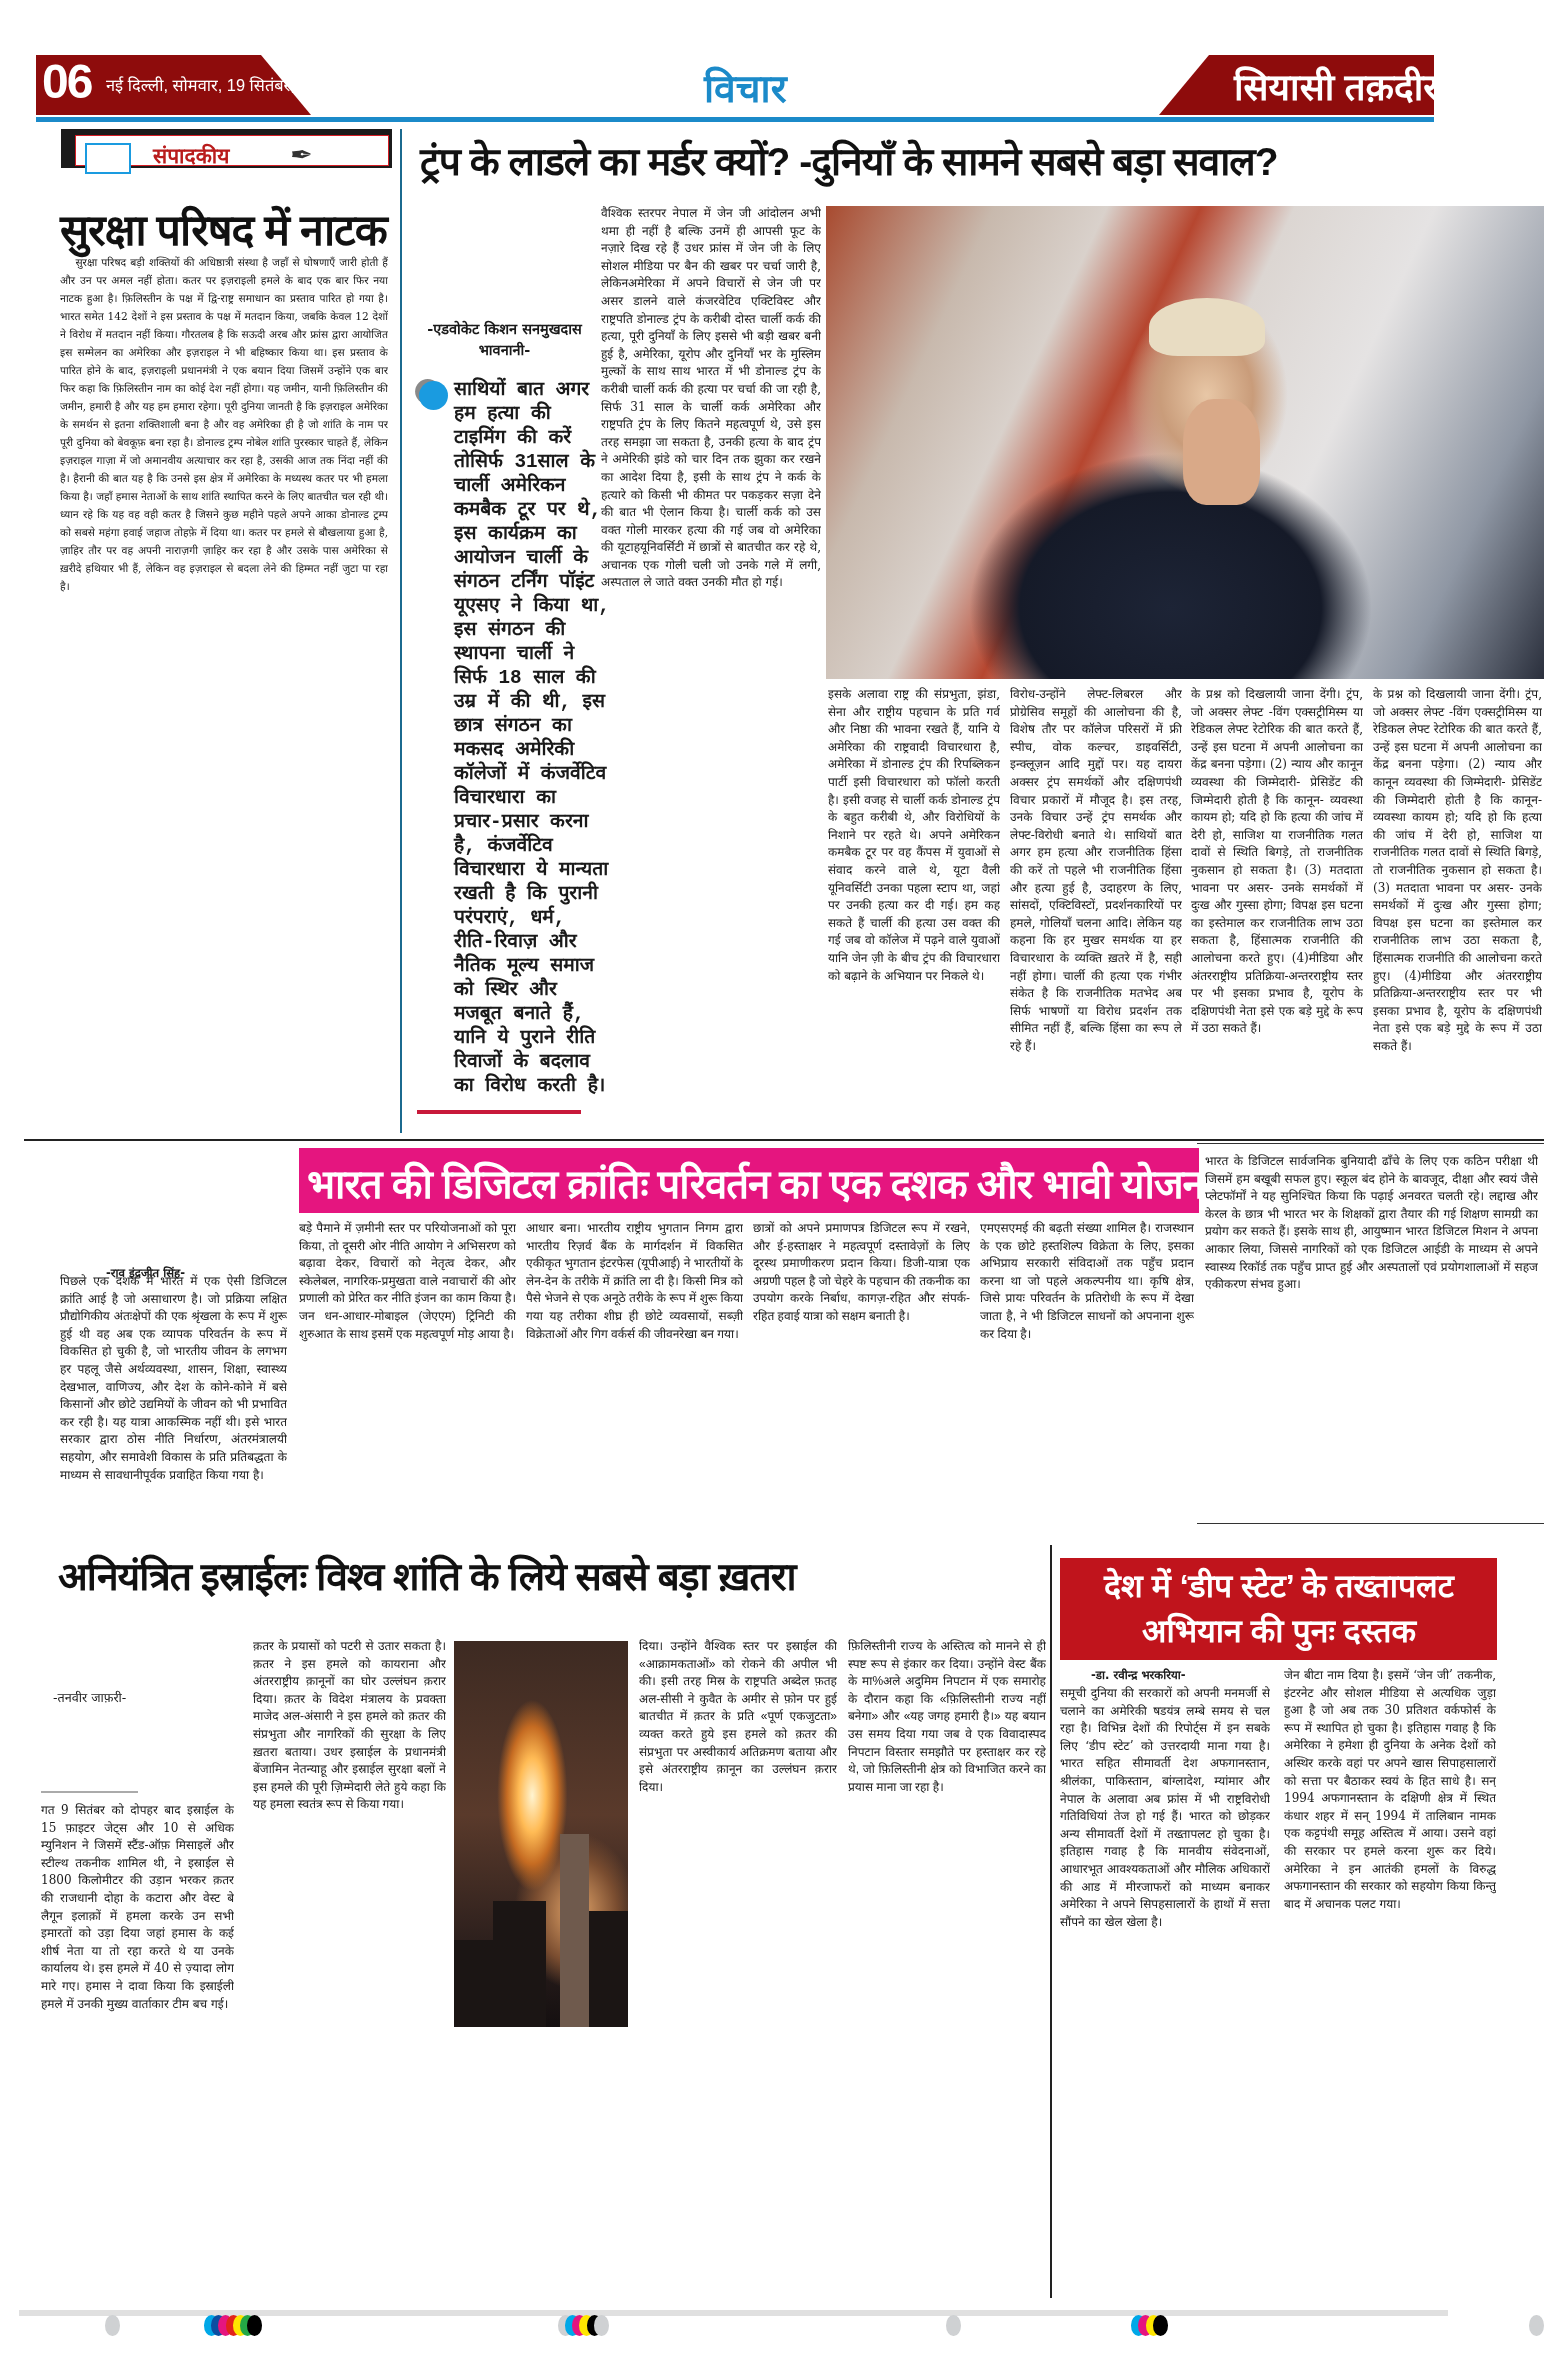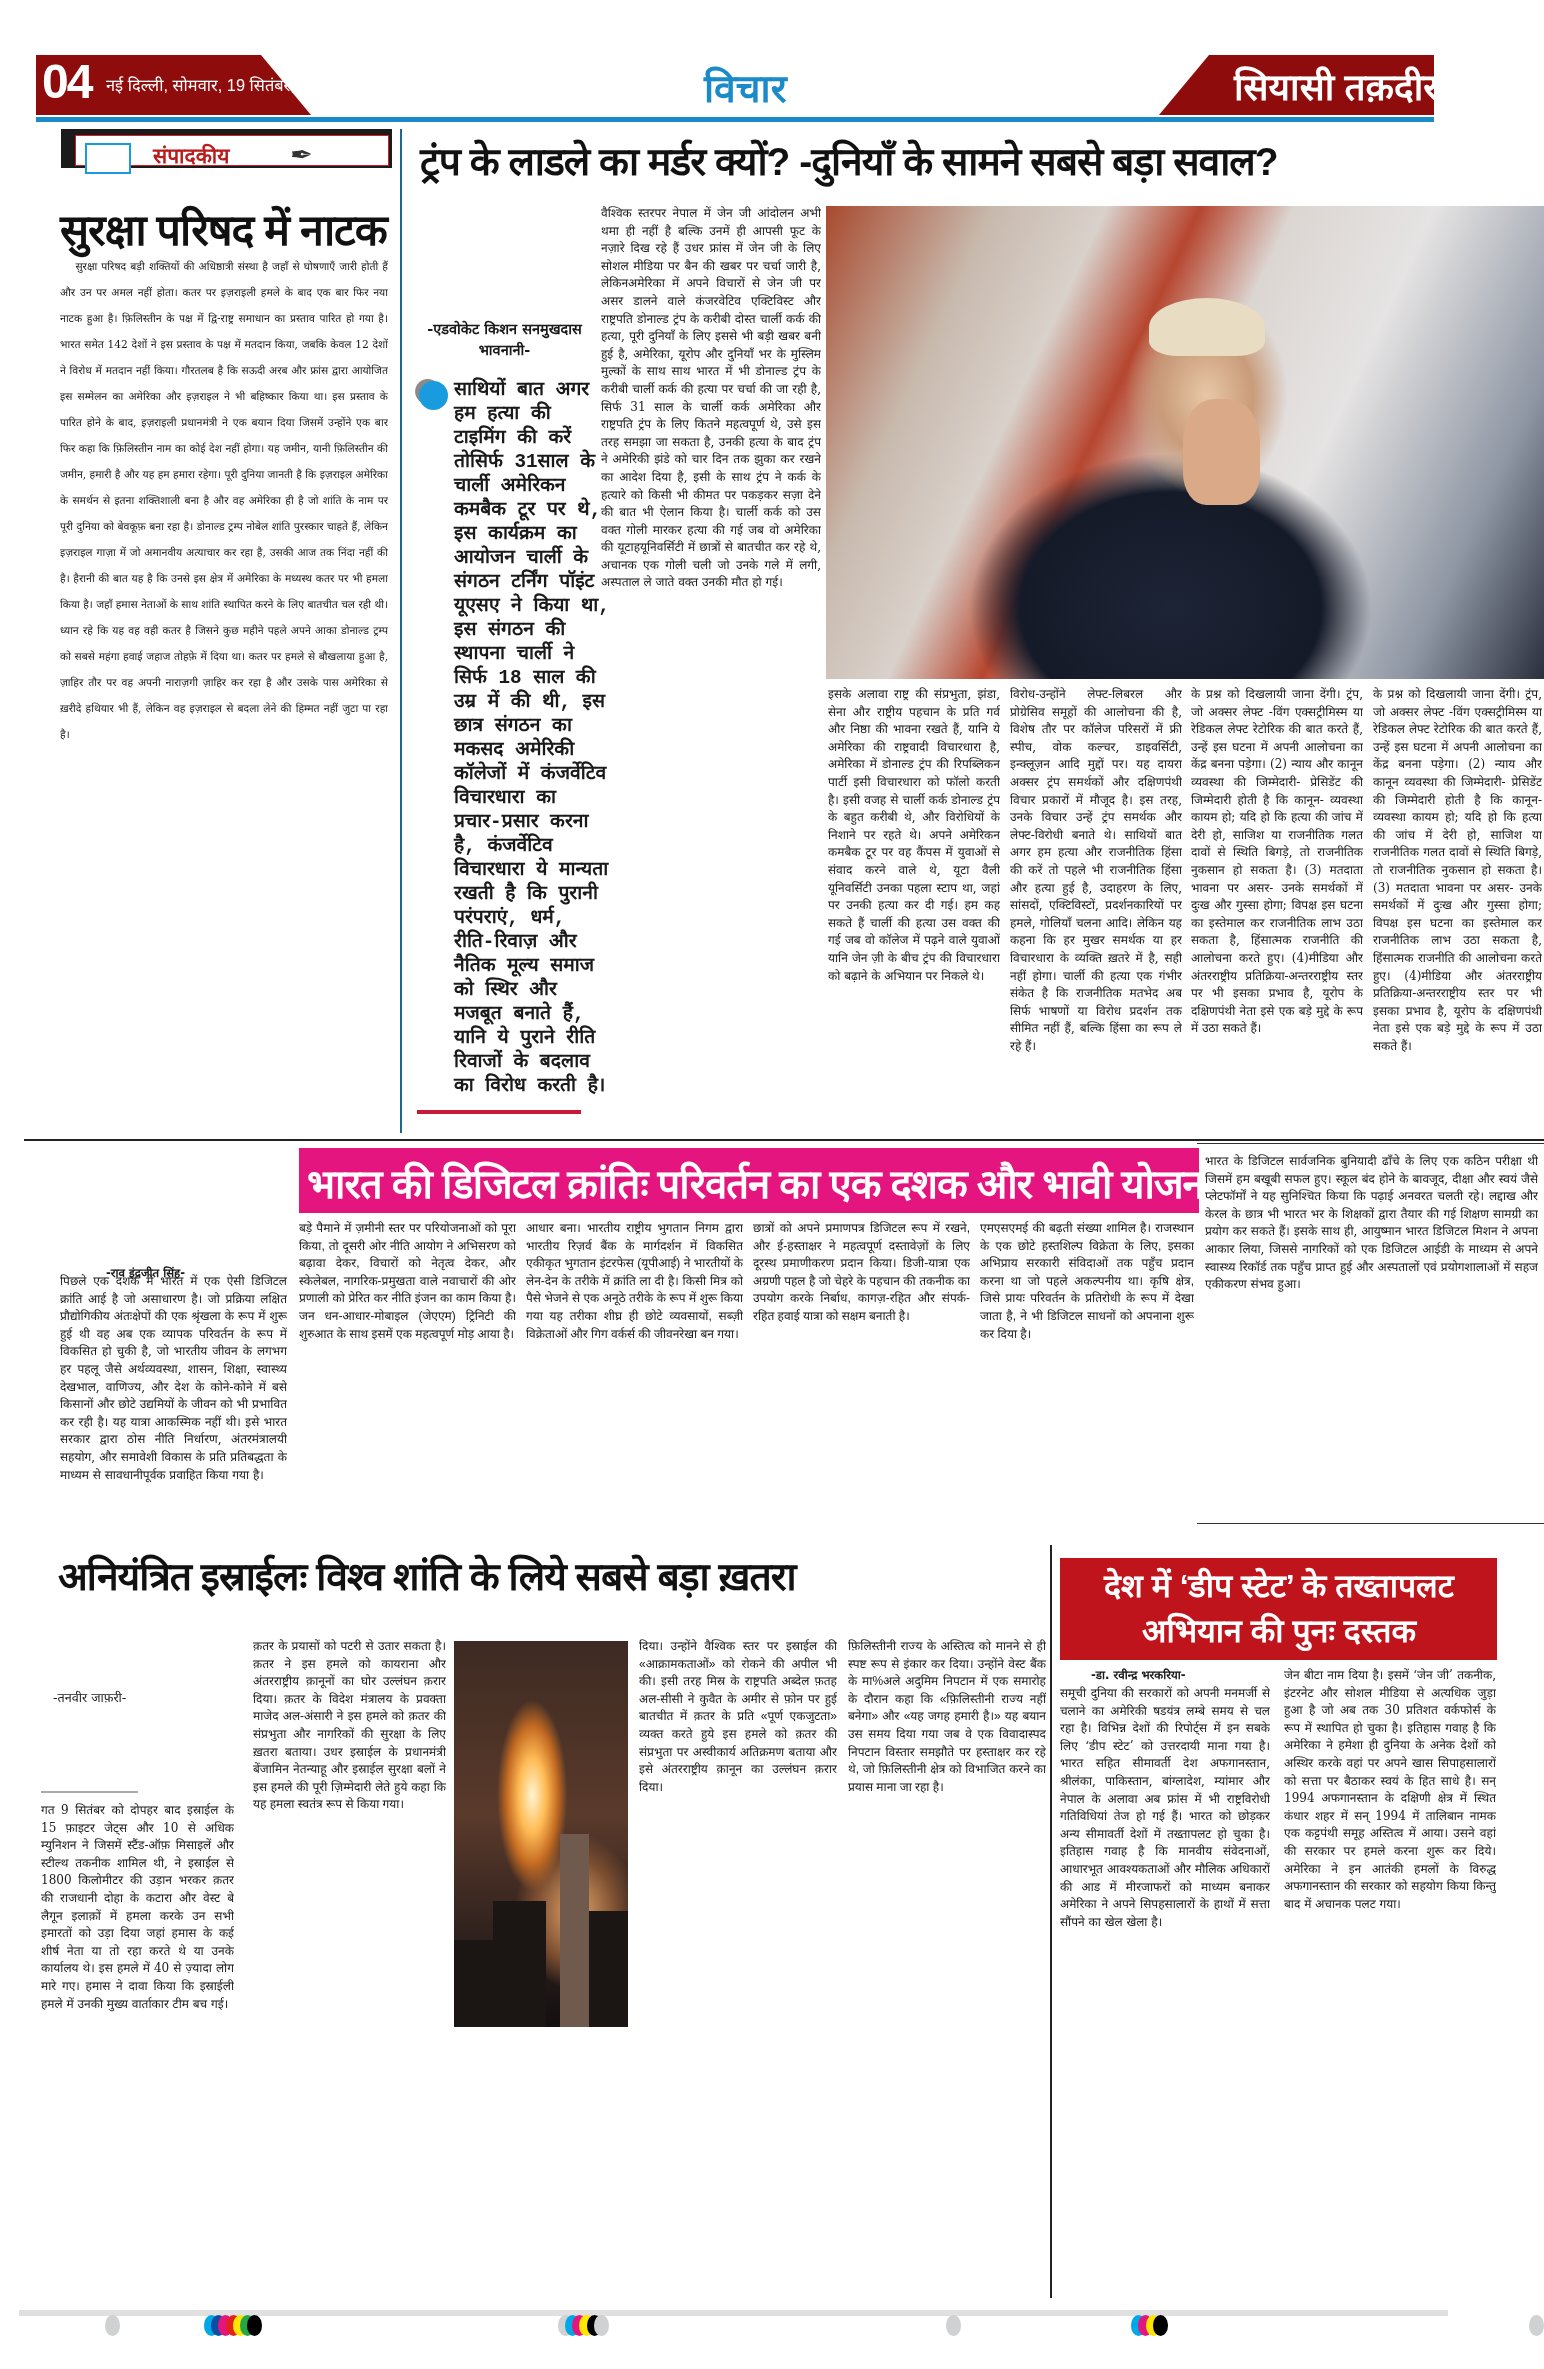--- a/index.html
+++ b/index.html
@@ -25,21 +25,21 @@
   .mast-right-text { left: 1234px; }
   .mast-rule { width: 1398px; }
 
   
   .ed-box { left: 61px; top: 129px; width: 331px; height: 39px; background: #1b1b1b; }
   .ed-inner { left: 75px; top: 135px; width: 314px; height: 31px; background: #fff; border: 1.9px solid #d51d24; }
   .ed-square { left: 85px; top: 143px; width: 46px; height: 31px; border: 2.9px solid #1a9be0; background: #fff; }
   .ed-label { left: 153px; top: 141px; font-size: 21px; font-weight: 700; color: #b91c1c; }
   .ed-pen { left: 290px; top: 139px; font-size: 27px; color: #333; }
   .ed-headline { left: 60px; top: 199px; font-size: 43px; font-weight: 700; letter-spacing: -1px; color: #111; font-family: "Liberation Sans", sans-serif; }
-  .ed-body { left: 60px; top: 253px; width: 328px; height: 874px; font-size: 10.6px; line-height: 26px; text-align: justify; overflow: hidden; text-indent: 15.4px; }
+  .ed-body { left: 60px; top: 253px; width: 328px; height: 874px; font-size: 10.6px; line-height: 18px; text-align: justify; overflow: hidden; text-indent: 15.4px; }
   .vrule { width: 1.9px; background: #1b6a8f; }
 
   
   .trump-head { left: 420px; top: 133px; font-size: 39px; font-weight: 700; color: #111; letter-spacing: -1px; white-space: nowrap; font-family: "Liberation Sans", sans-serif; }
   .byline1 { left: 415px; top: 319px; width: 179px; text-align: center; font-size: 14.5px; font-weight: 700; line-height: 21px; }
   .quote-mark { left: 419px; top: 381px; width: 29px; height: 29px; border-radius: 50%; background: #1a9be0; box-shadow: -5.8px -3.9px 0 -1.9px #8a8a8a; }
   .pull-quote { left: 454px; top: 378px; width: 159px; font-size: 19.3px; line-height: 24px; font-weight: 700; color: #1a1a1a; font-family: Liberation Mono, monospace; }
   .pull-rule { left: 417px; top: 1110px; width: 164px; height: 3.9px; background: #c8193a; }
 
   .col { font-size: 12px; line-height: 17.6px; text-align: justify; overflow: hidden; }
@@ -75,21 +75,21 @@
   .byline4 { left: 1091px; top: 1667px; font-size: 11.6px; font-weight: 700; }
 
   
   .foot-rule { left: 19.3px; top: 2310px; width: 1429px; height: 5.8px; background: #e0e0e0; }
   .dot { position: absolute; top: 2315px; width: 15.4px; height: 21px; border-radius: 50%; }
 </style>
 </head>
 <body>
 
 <div class="abs mast-left"></div>
-<div class="abs page-no">04</div>
+<div class="abs page-no">06</div>
 <div class="abs dateline">नई दिल्ली, सोमवार, 19 सितंबर, 2025</div>
 <div class="abs section-title">विचार</div>
 <div class="abs mast-right"></div>
 <div class="abs mast-right-text">सियासी तक़दीर</div>
 <div class="abs mast-rule"></div>
 
 <div class="abs ed-box"></div>
 <div class="abs ed-inner"></div>
 <div class="abs ed-square"></div>
 <div class="abs ed-label">संपादकीय</div>

